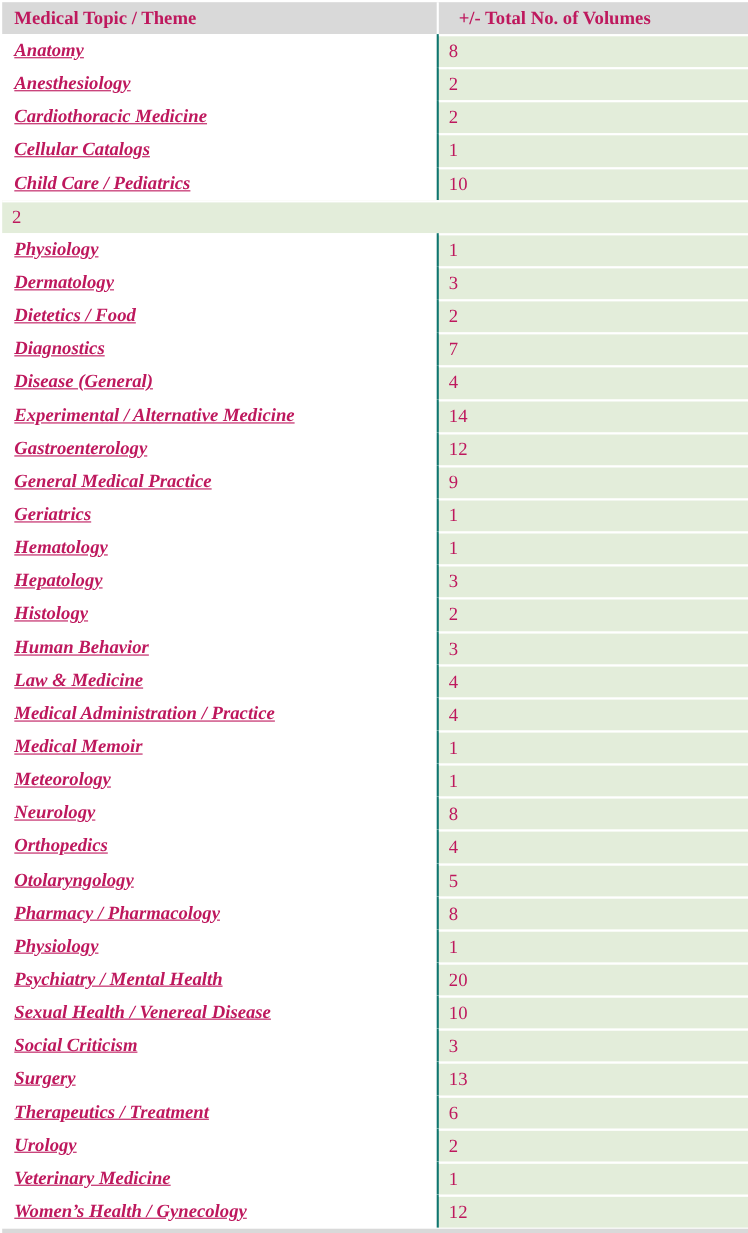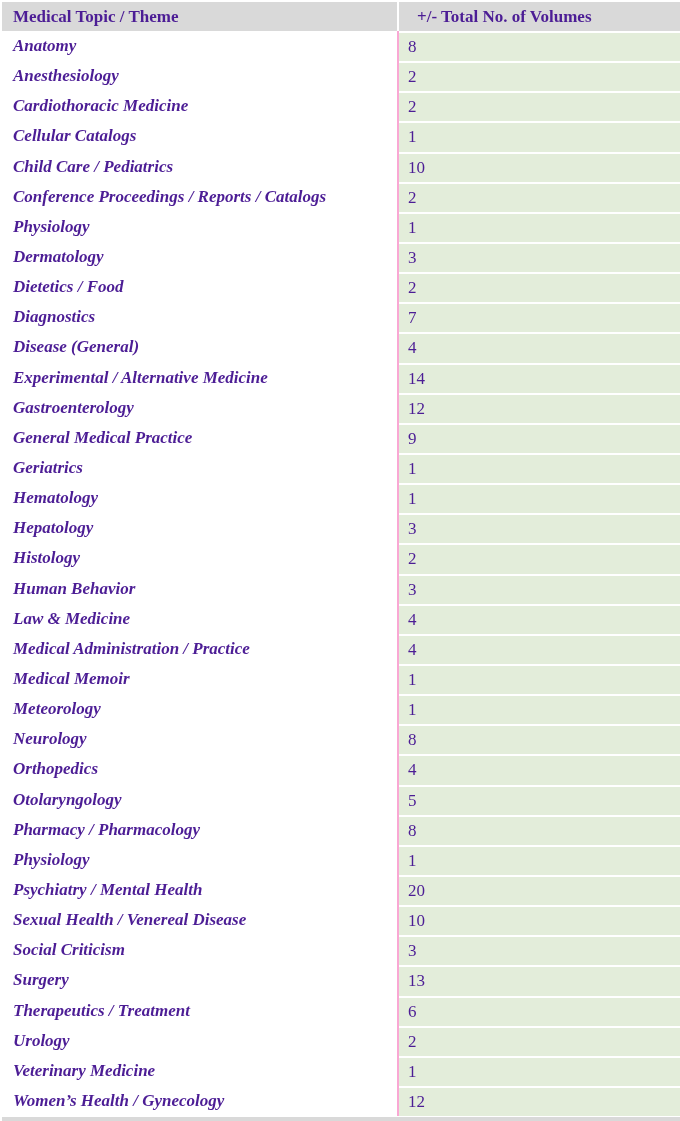--- a/index.html
+++ b/index.html
@@ -1,36 +1,36 @@
 <!DOCTYPE html>
 <html><head>
   <meta charset="utf-8">
   <style>
     html, body { margin: 0; padding: 0; background: #ffffff; }
     body { width: 680px; height: 1121px; overflow: hidden; position: relative; }
     .tbl {
       position: absolute; left: 2px; top: 2px; width: 678px;
       border-collapse: separate; border-spacing: 0;
       font-family: "Liberation Serif", serif;
-      color: #4c1d95;
+      color: #be185d;
     }
     .hdr { display: flex; height: 29px; }
     .hdr .c1 {
       width: 397px; background: #d9d9d9; border-right: 2px solid #ffffff;
       font-weight: bold; font-size: 17px; line-height: 29px; padding-left: 11px; box-sizing: border-box;
     }
     .hdr .c2 {
       flex: 1; background: #d9d9d9;
       font-weight: bold; font-size: 17px; line-height: 29px; padding-left: 18px; box-sizing: border-box;
     }
     .row { display: flex; height: 30.15px; }
     .row .c1 {
-      width: 397px; background: #ffffff; border-right: 2px solid #f9a8d4;
+      width: 397px; background: #ffffff; border-right: 2px solid #0f766e;
       font-weight: bold; font-style: italic; font-size: 17px; line-height: 30px;
-      padding-left: 11px; box-sizing: border-box; white-space: nowrap;
+      padding-left: 11px; box-sizing: border-box; white-space: nowrap; text-decoration: underline;
     }
     .row .c2 {
       flex: 1; background: #e3edda; border-top: 2px solid #ffffff;
       font-size: 17px; line-height: 28px; padding-left: 9px; box-sizing: border-box;
     }
     .bottom-border { position: absolute; left: 2px; right: 0; top: 1117px; height: 4px; background: #d9d9d9; }
   </style>
 </head>
 <body>
 
@@ -54,21 +54,20 @@
       </div>
       <div class="row">
         <div class="c1">Cellular Catalogs</div>
         <div class="c2">1</div>
       </div>
       <div class="row">
         <div class="c1">Child Care / Pediatrics</div>
         <div class="c2">10</div>
       </div>
       <div class="row">
-        <div class="c1">Conference Proceedings / Reports / Catalogs</div>
         <div class="c2">2</div>
       </div>
       <div class="row">
         <div class="c1">Physiology</div>
         <div class="c2">1</div>
       </div>
       <div class="row">
         <div class="c1">Dermatology</div>
         <div class="c2">3</div>
       </div>

